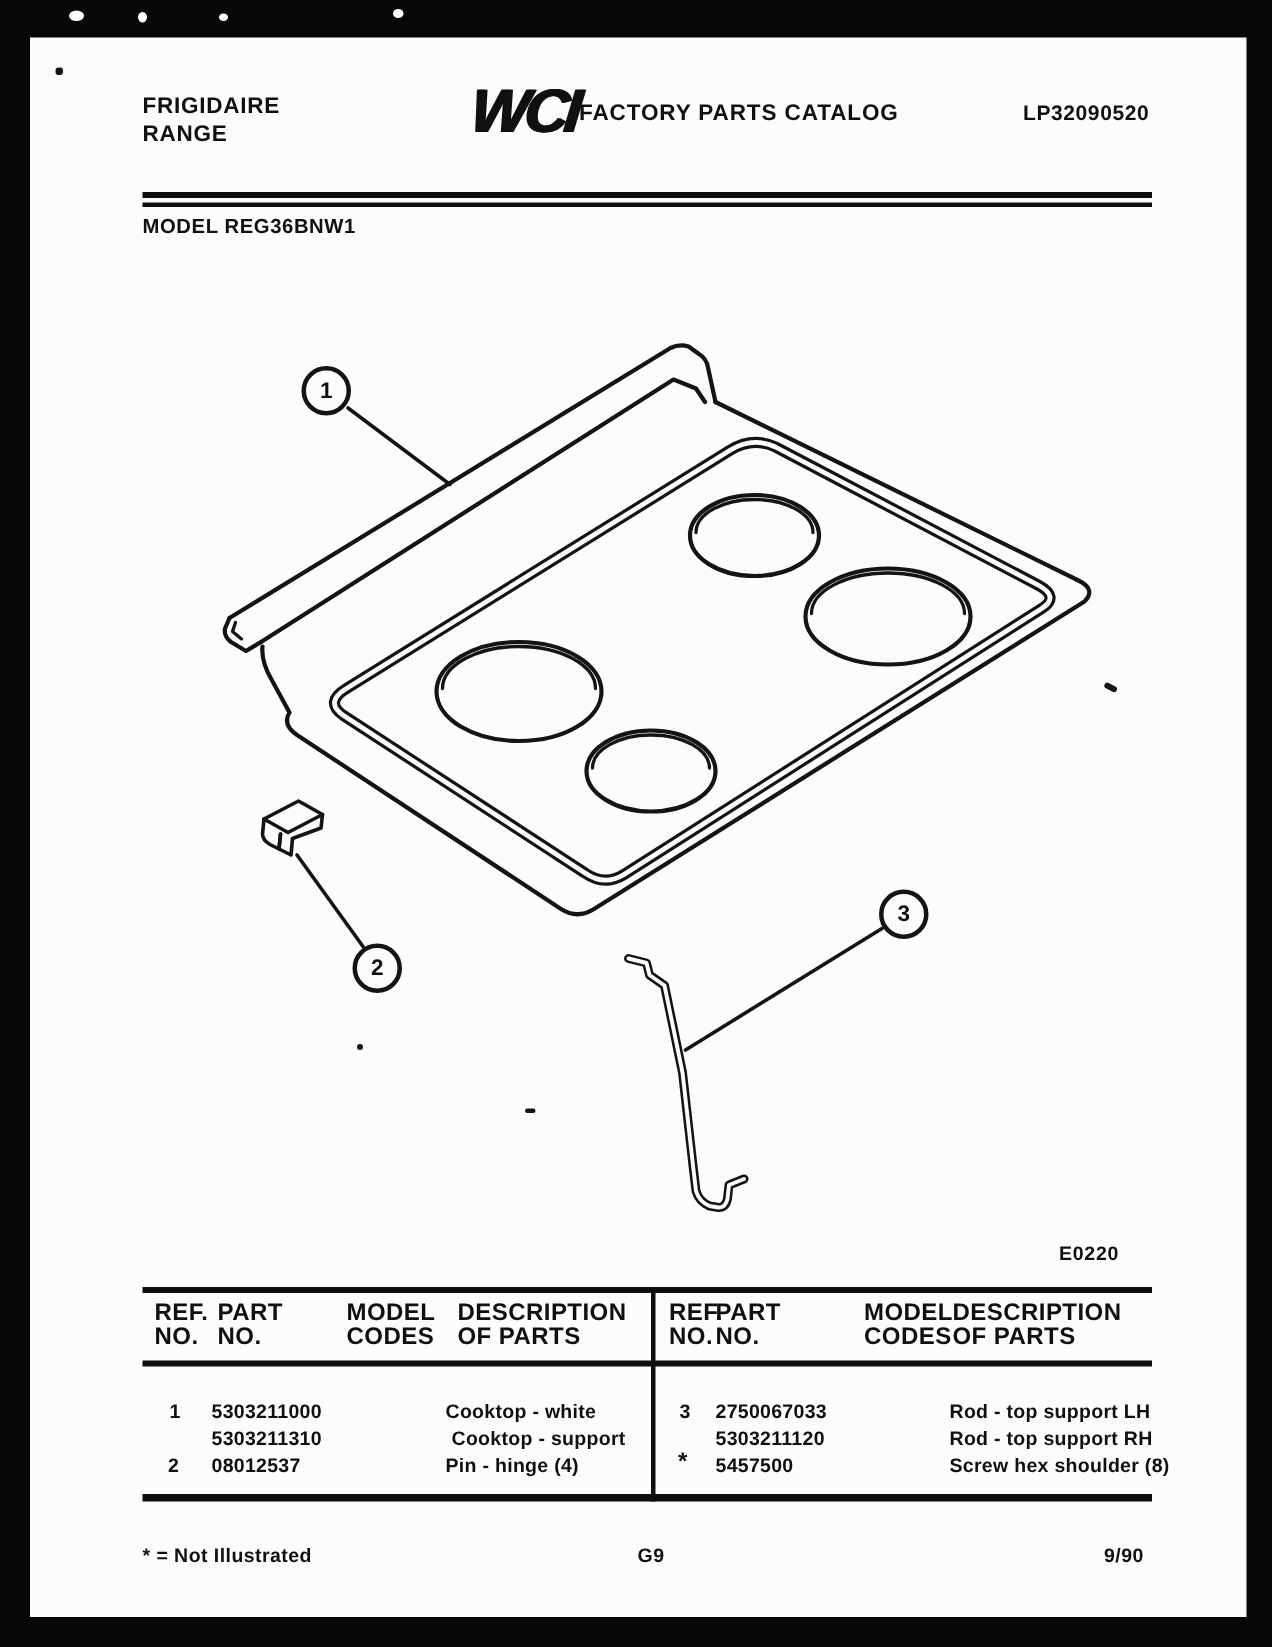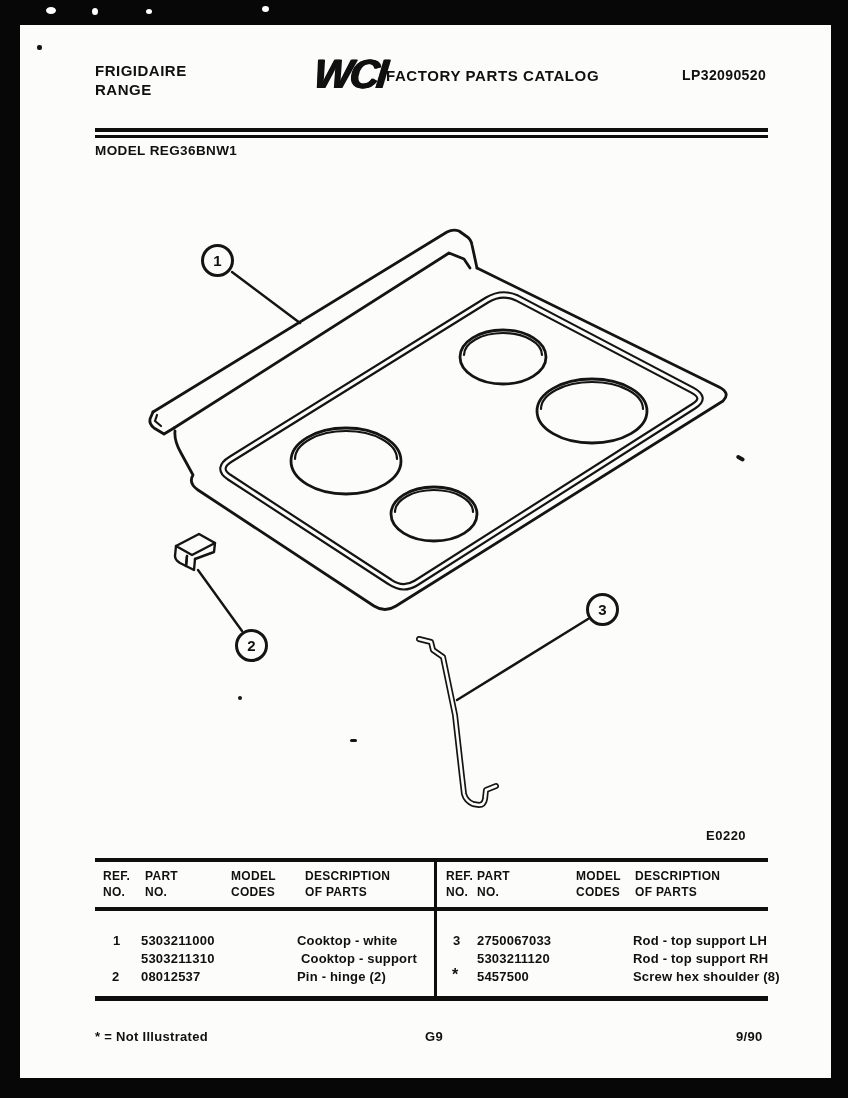--- a/index.html
+++ b/index.html
@@ -26,21 +26,21 @@
   .model{left:75px;top:118px;font-size:13.5px;font-weight:bold;letter-spacing:.4px;}
   
   svg.diagram{position:absolute;left:0;top:0;}
   .callout{
     position:absolute;width:27px;height:27px;border:3px solid #141414;border-radius:50%;
     background:#fcfcfb;display:flex;align-items:center;justify-content:center;
     font-size:15px;font-weight:bold;
   }
   .figcode{left:665px;top:803px;font-size:13px;font-weight:bold;letter-spacing:.5px;margin-left:21px;}
   
-  .th{position:absolute;font-size:12px;line-height:16px;font-weight:bold;letter-spacing:.3px;white-space:nowrap;}
+  .th{position:absolute;font-size:16px;line-height:16px;font-weight:bold;letter-spacing:.3px;white-space:nowrap;}
   .td{position:absolute;font-size:13px;font-weight:bold;letter-spacing:.2px;white-space:nowrap;}
   
   .foot{position:absolute;top:1004px;font-size:13px;font-weight:bold;letter-spacing:.3px;white-space:nowrap;}
 </style>
 </head>
 <body>
 
 <div class="speck" style="left:46px;top:7px;width:10px;height:7px;"></div>
 <div class="speck" style="left:92px;top:8px;width:6px;height:7px;"></div>
 <div class="speck" style="left:146px;top:9px;width:6px;height:5px;"></div>
@@ -155,21 +155,21 @@
     <div>OF PARTS</div>
   </div>
 
   <div class="td" style="left:93px;top:908px;">1</div>
   <div class="td" style="left:121px;top:908px;">5303211000</div>
   <div class="td" style="left:277px;top:908px;">Cooktop - white</div>
   <div class="td" style="left:121px;top:926px;">5303211310</div>
   <div class="td" style="left:281px;top:926px;">Cooktop - support</div>
   <div class="td" style="left:92px;top:944px;">2</div>
   <div class="td" style="left:121px;top:944px;">08012537</div>
-  <div class="td" style="left:277px;top:944px;">Pin - hinge (2)</div>
+  <div class="td" style="left:277px;top:944px;">Pin - hinge (4)</div>
 
   <div class="td" style="left:433px;top:908px;">3</div>
   <div class="td" style="left:457px;top:908px;">2750067033</div>
   <div class="td" style="left:613px;top:908px;">Rod - top support LH</div>
   <div class="td" style="left:457px;top:926px;">5303211120</div>
   <div class="td" style="left:613px;top:926px;">Rod - top support RH</div>
   <div class="td" style="left:432px;top:941px;font-size:16px;">*</div>
   <div class="td" style="left:457px;top:944px;">5457500</div>
   <div class="td" style="left:613px;top:944px;">Screw hex shoulder (8)</div>
 

